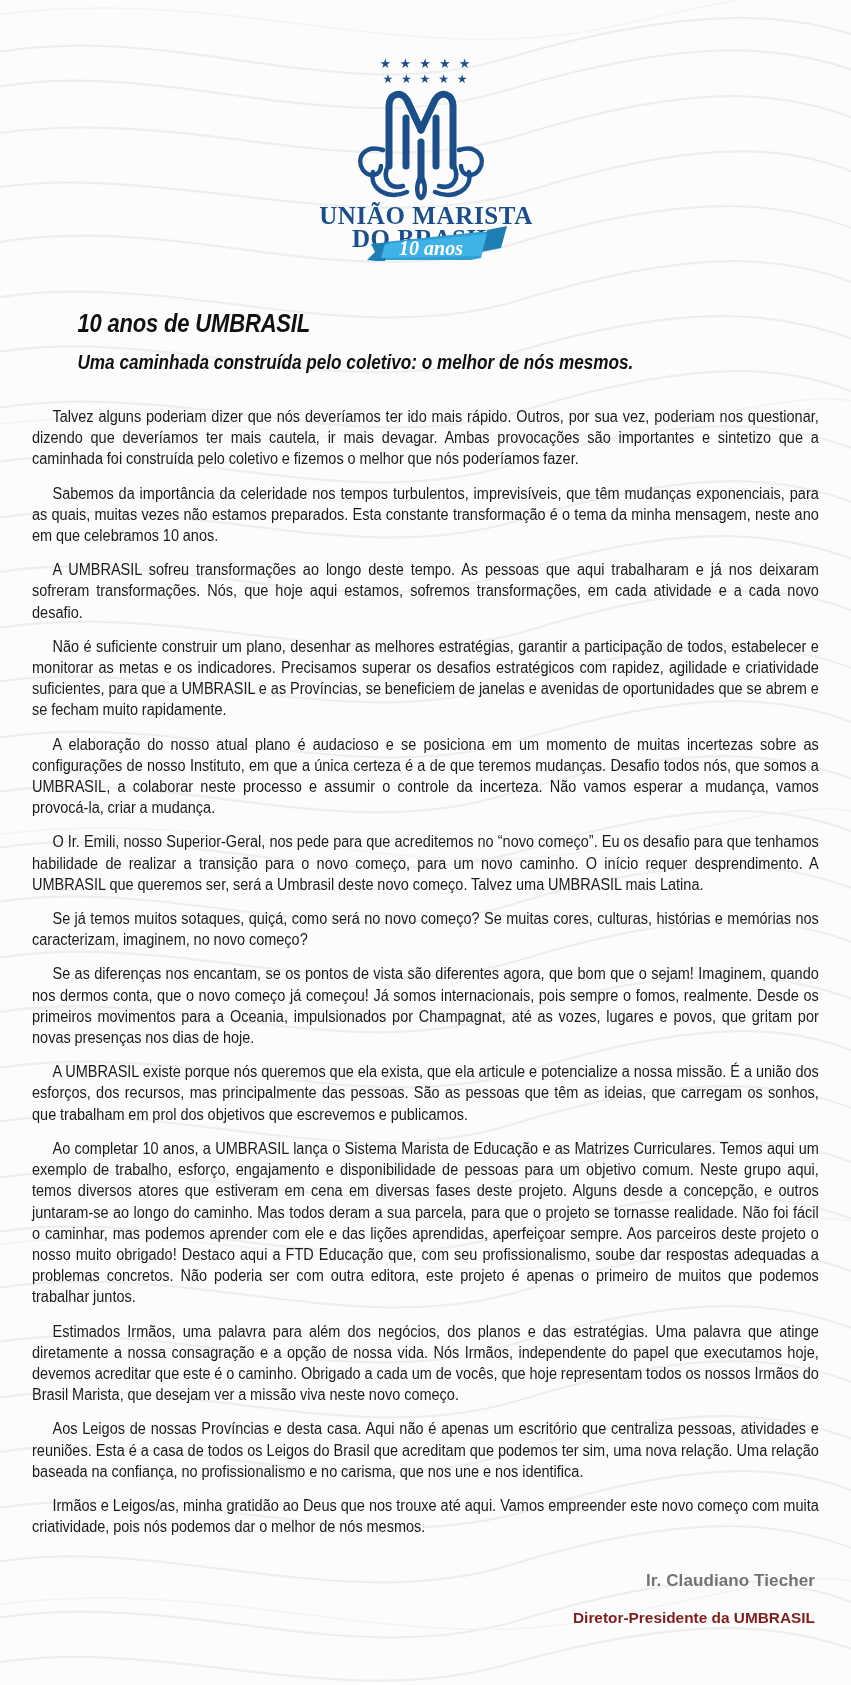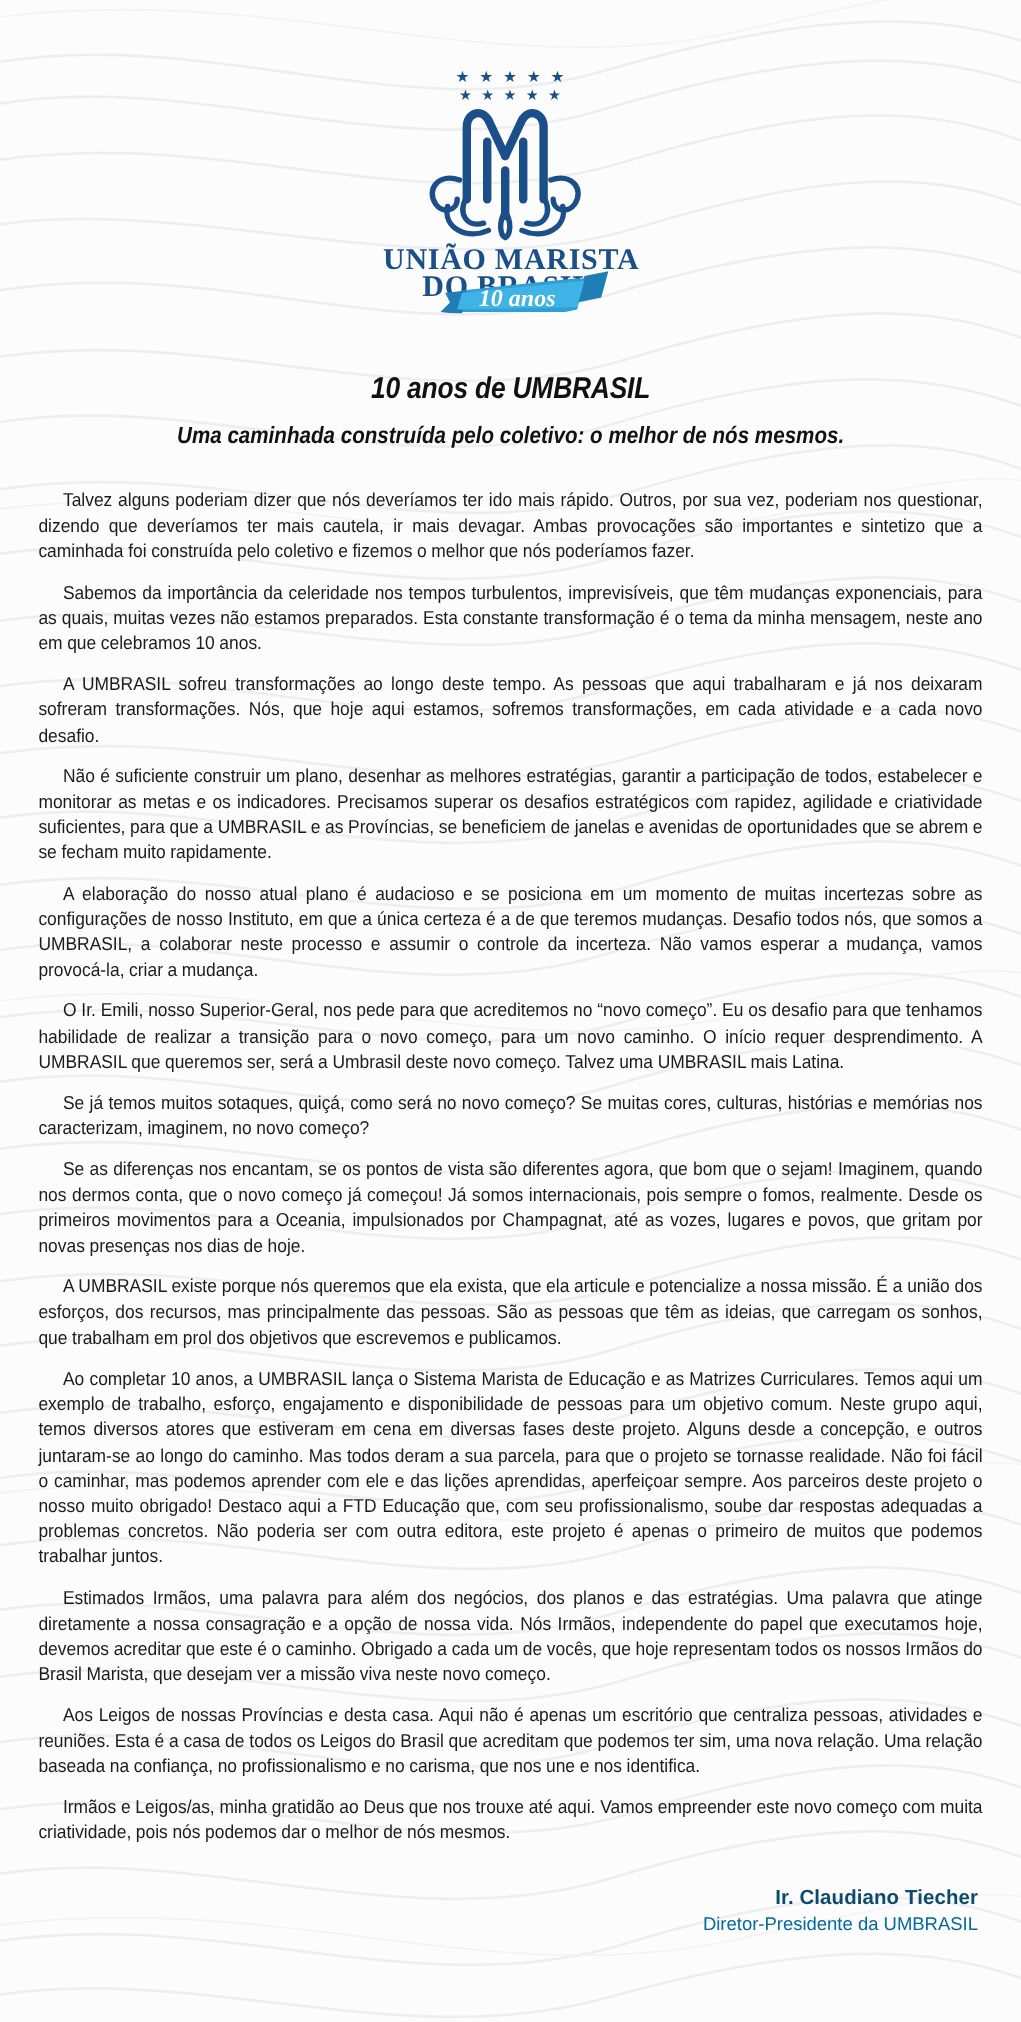--- a/index.html
+++ b/index.html
@@ -42,21 +42,21 @@
 
   
   .logo-block {
     padding-top: 46px;
     text-align: center;
   }
   .logo-svg-wrap { display: inline-block; }
 
   
   .title-block {
-    text-align: center;
+    text-align: left;
     margin-top: 44px;
   }
   .doc-title {
     font-family: "Liberation Sans Narrow", "Liberation Sans", sans-serif;
     font-weight: bold;
     font-style: italic;
     font-size: 25px;
     letter-spacing: -0.2px;
     color: #111111;
     transform: scaleX(0.88);
@@ -95,28 +95,29 @@
   
   .signature {
     margin-top: 34px;
     text-align: right;
     padding-right: 6px;
   }
   .sig-name {
     font-family: "Liberation Sans Narrow", "Liberation Sans", sans-serif;
     font-weight: bold;
     font-size: 17px;
-    color: #0c4a6e;
+    color: #737373;
     letter-spacing: 0.1px;
   }
   .sig-role {
     font-family: "Liberation Sans Narrow", "Liberation Sans", sans-serif;
     font-size: 15.4px;
-    color: #0369a1;
-    margin-top: 3px;
+    color: #7f1d1d;
+    margin-top: 18px;
+    font-weight: bold;
   }
 </style>
 </head>
 <body>
 
 <div id="page">
 
   <svg id="bg-waves" viewBox="0 0 851 1685" preserveAspectRatio="none" xmlns="http://www.w3.org/2000/svg">
     <rect x="0" y="0" width="851" height="1685" fill="#fcfcfc"></rect>
     <g stroke="#eceef0" stroke-width="2.2" fill="none" opacity="0.95">

